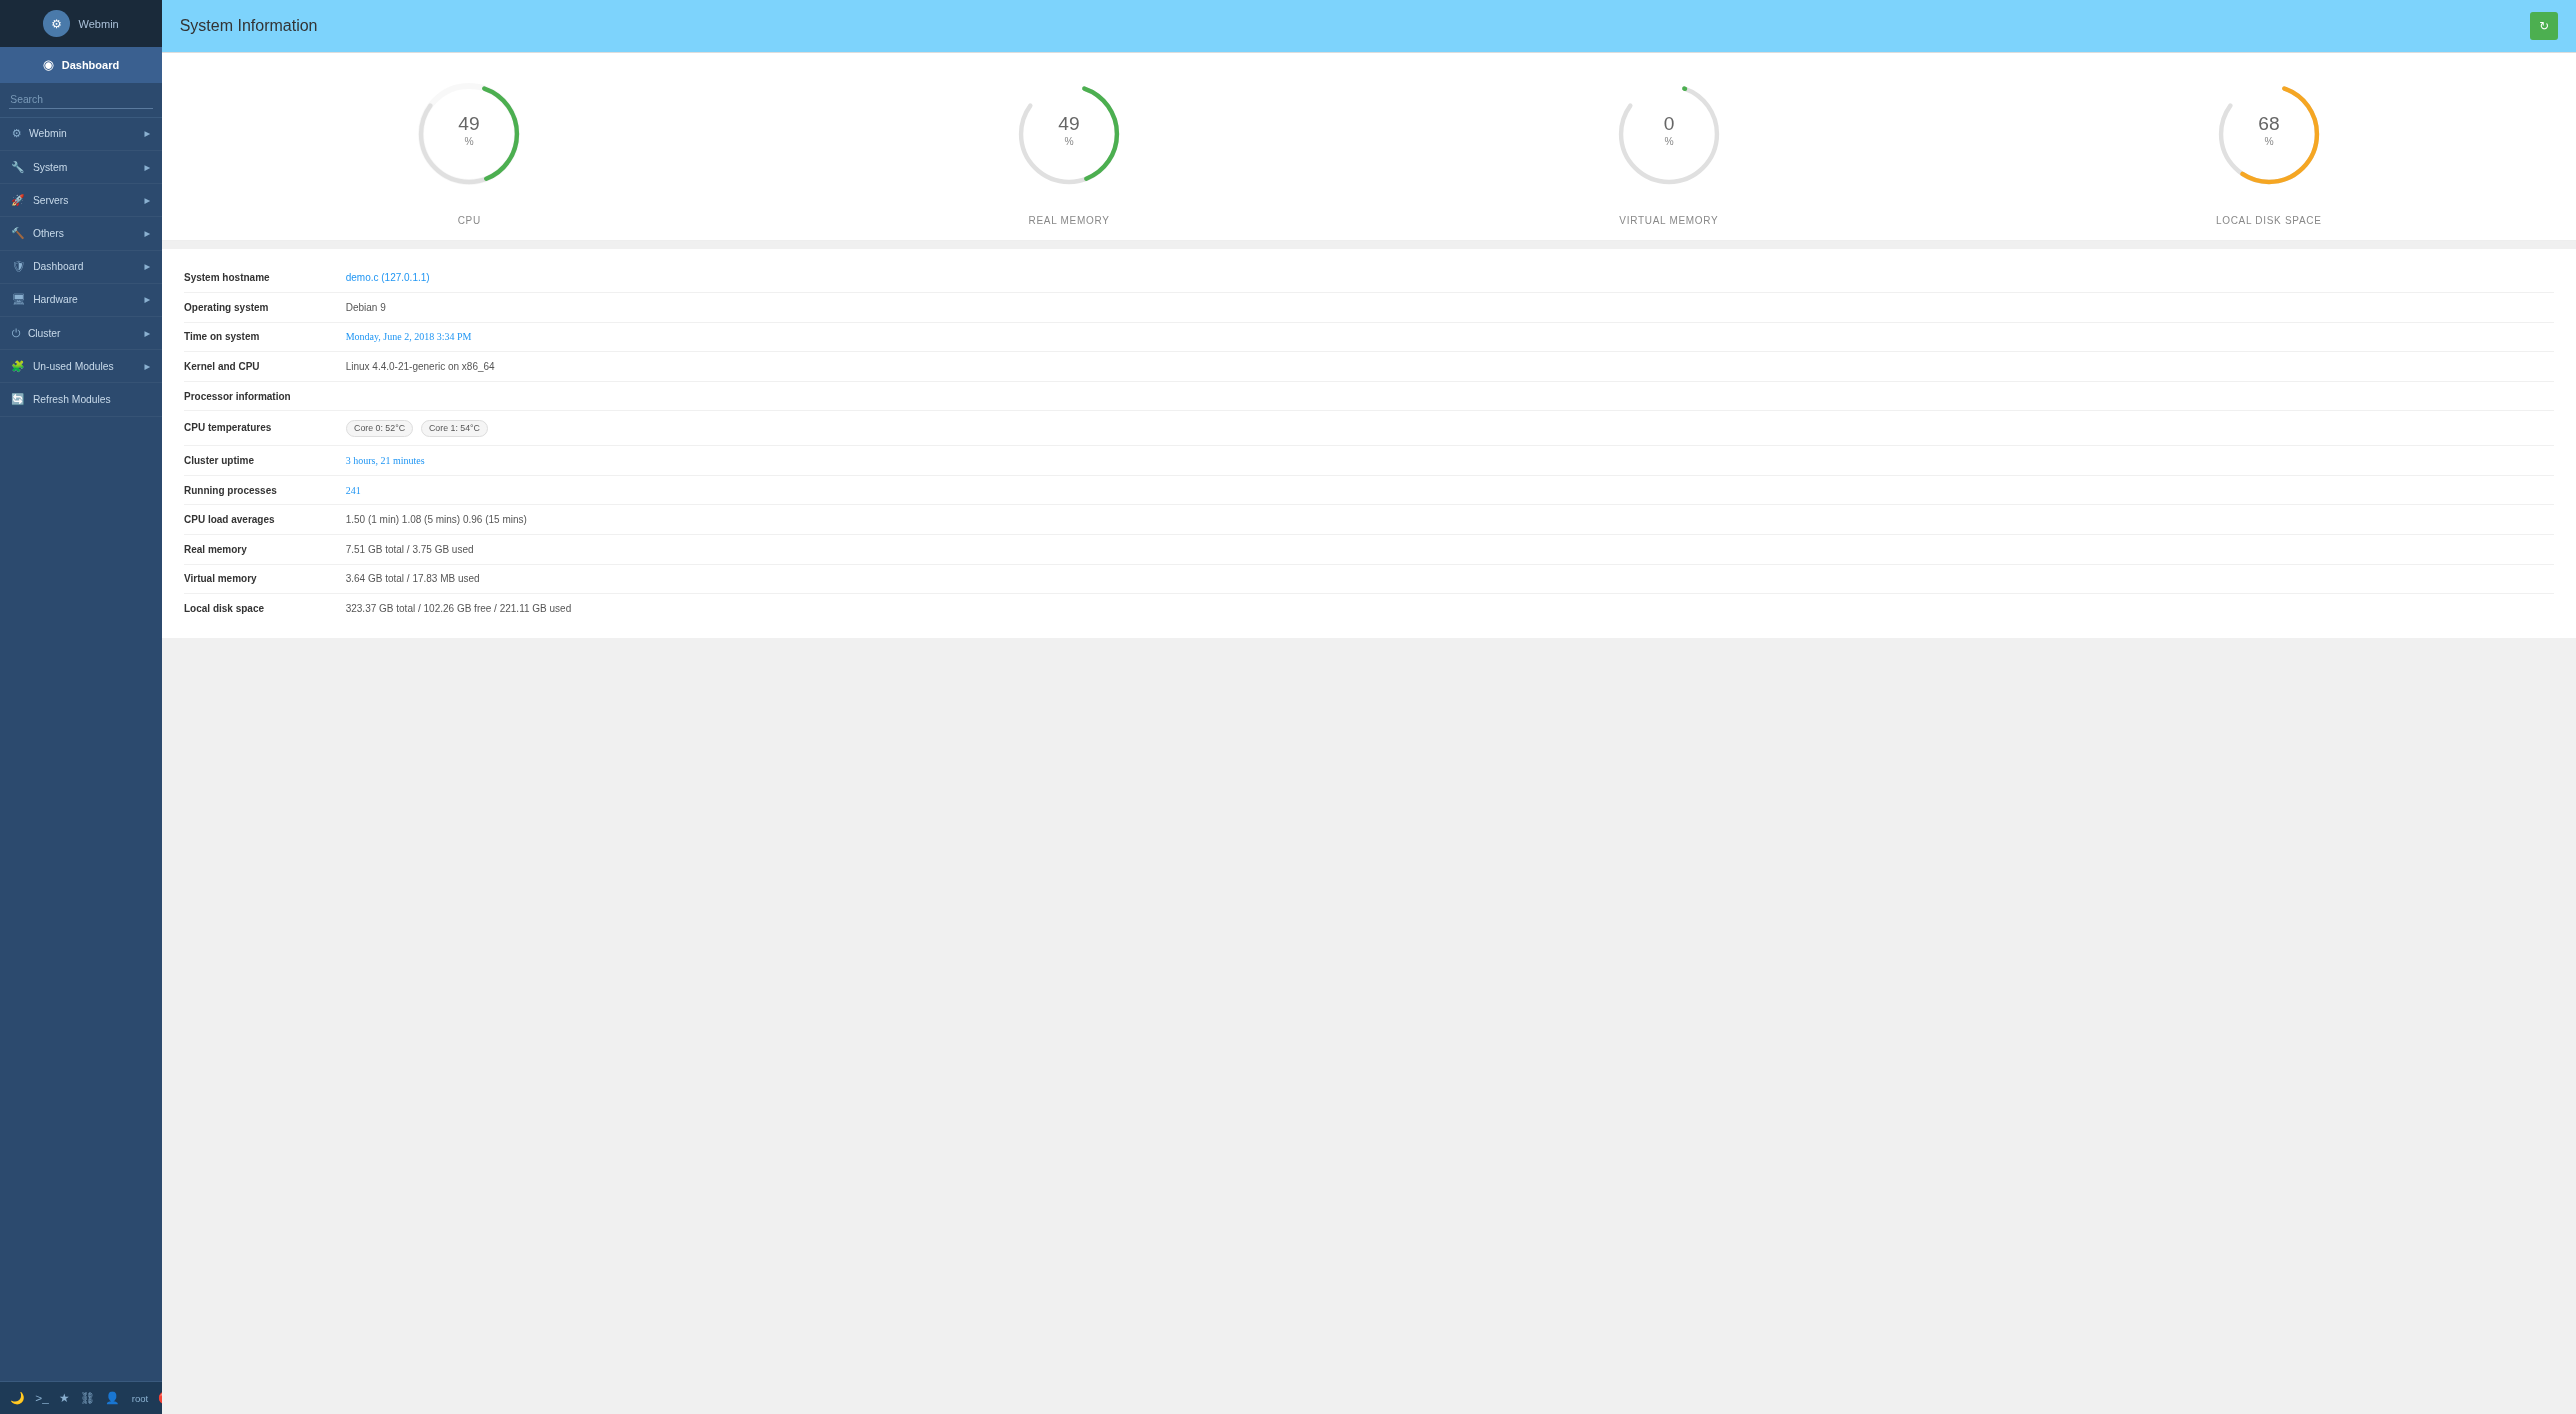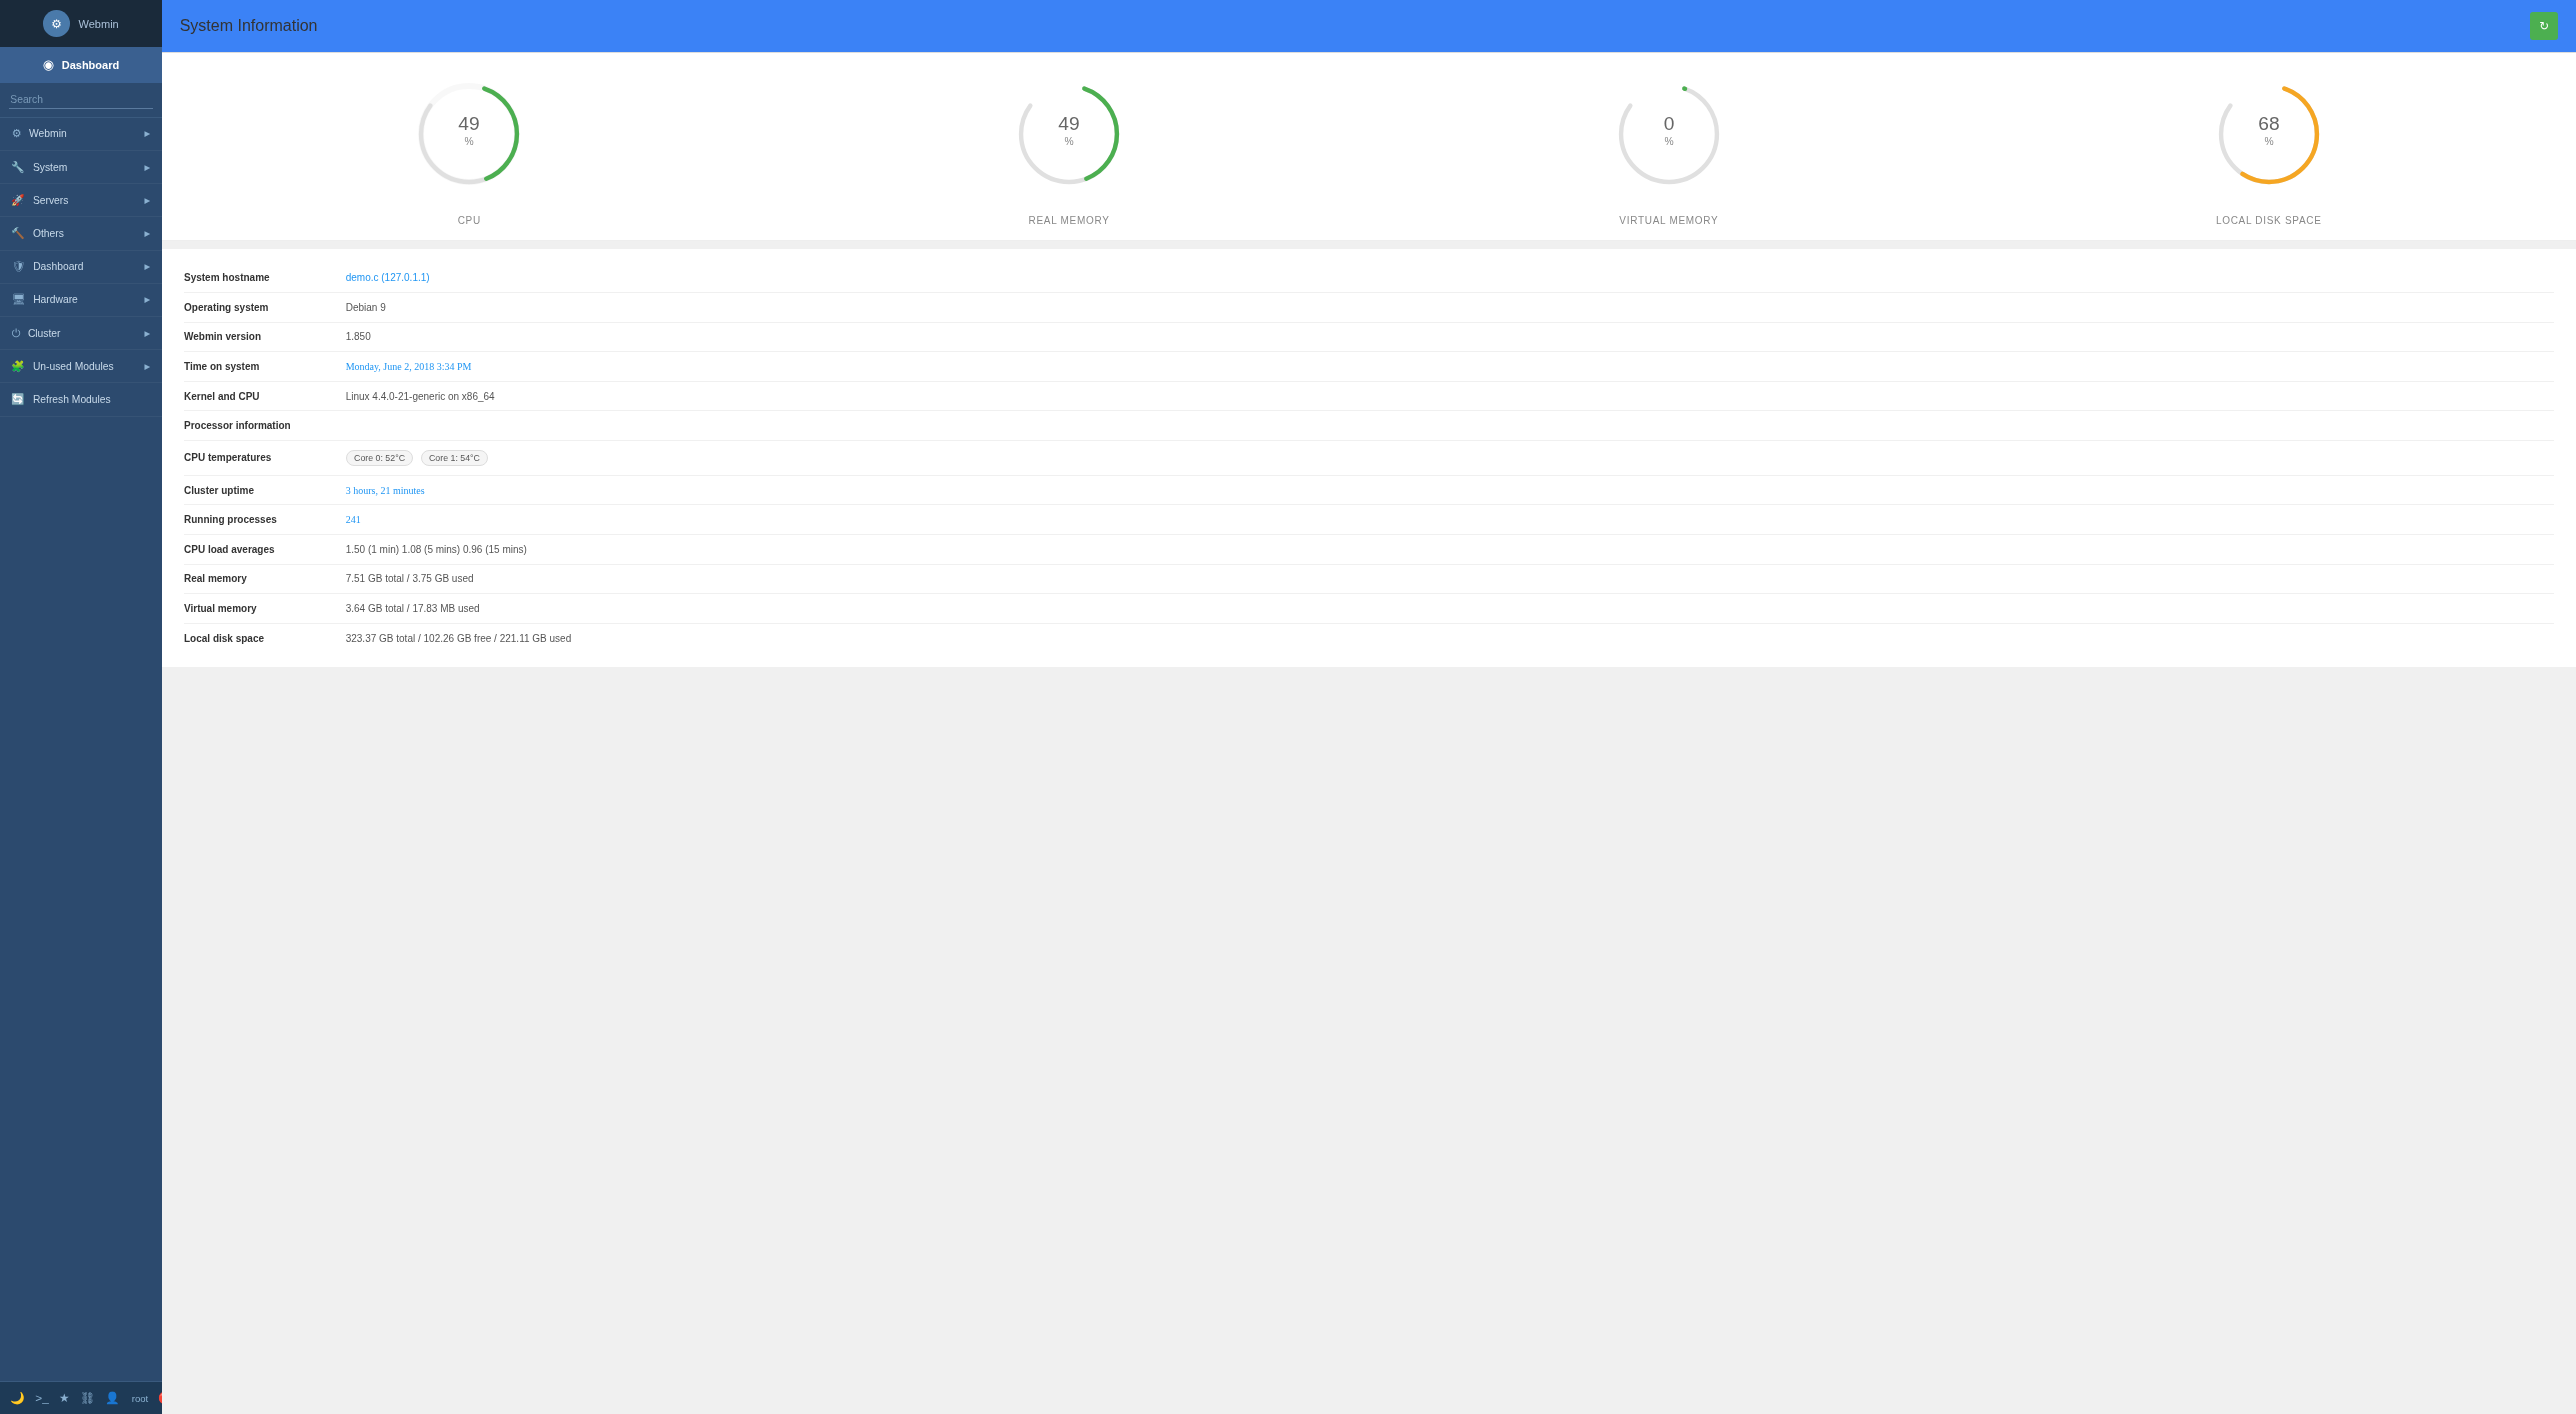--- a/index.html
+++ b/index.html
@@ -95,21 +95,21 @@
 
     
     .main-content {
       flex: 1;
       overflow-y: auto;
       background: #f0f0f0;
     }
 
     
     .page-header {
-      background: #3b82f6;
+      background: #7dd3fc;
       padding: 11.8px 17.7px;
       display: flex; align-items: center; justify-content: space-between;
       border-bottom: 0.7px solid #ddd;
     }
     .page-title {
       font-size: 16px;
       font-weight: 400;
       color: #333;
     }
     .refresh-btn {
@@ -344,24 +344,20 @@
     <div class="info-row">
       <span class="info-key">System hostname</span>
       <span class="info-val link" style="cursor:pointer;">demo.c  (127.0.1.1)</span>
     </div>
 
     <div class="info-row">
       <span class="info-key">Operating system</span>
       <span class="info-val">Debian 9</span>
     </div>
 
-    <div class="info-row">
-      <span class="info-key">Webmin version</span>
-      <span class="info-val">1.850</span>
-    </div>
 
 
     <div class="info-row">
       <span class="info-key">Time on system</span>
       <span class="info-val highlight">Monday, June 2, 2018 3:34 PM</span>
     </div>
 
     <div class="info-row">
       <span class="info-key">Kernel and CPU</span>
       <span class="info-val">Linux 4.4.0-21-generic on x86_64</span>

